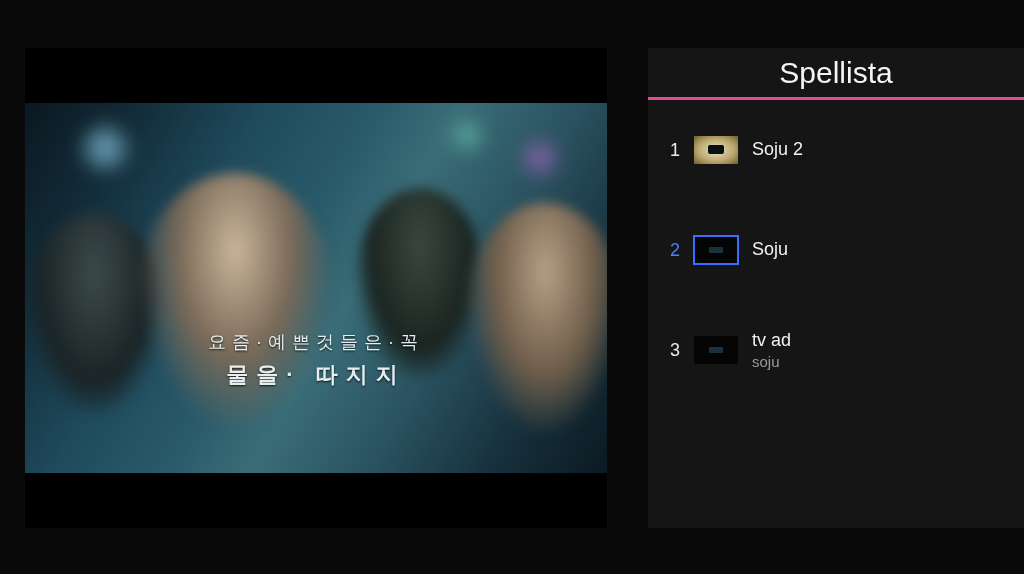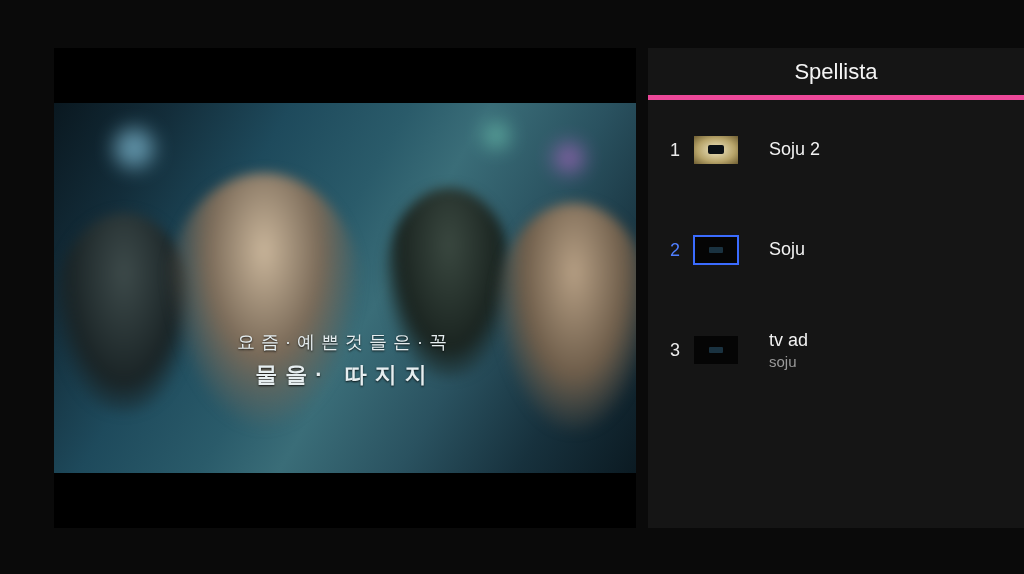--- a/index.html
+++ b/index.html
@@ -11,21 +11,21 @@
     color: #fff;
     overflow: hidden;
   }
   .layout {
     display: flex;
     width: 100%;
     height: 100%;
   }
   .video-col {
     flex: 0 0 648px;
-    padding: 48px 0 0 54px;
+    padding: 48px 0 0 25px;
   }
   .video-window {
     width: 582px;
     height: 480px;
     background: #000;
     position: relative;
     display: flex;
     align-items: center;
     justify-content: center;
   }
@@ -76,25 +76,25 @@
   .playlist-col {
     flex: 1;
     padding: 48px 0 0 0;
   }
   .playlist-panel {
     background: #151515;
     height: 480px;
   }
   .playlist-header {
     height: 52px;
-    border-bottom: 5px solid #ec4899;
+    border-bottom: 3px solid #ec4899;
     display: flex;
     align-items: center;
     justify-content: center;
-    font-size: 22px;
+    font-size: 30px;
     font-weight: 400;
     color: #f4f4f4;
   }
   .pl-item {
     display: flex;
     align-items: center;
     height: 100px;
     padding: 0 18px;
     gap: 14px;
     cursor: pointer;
@@ -126,21 +126,20 @@
     background:#1a3240; border-radius:1px;
   }
   .pl-thumb.active {
     outline: 2px solid #3b6cff;
     outline-offset: -1px;
   }
   .pl-text {
     display: flex;
     flex-direction: column;
     justify-content: center;
-    margin-left: 17px;
   }
   .pl-title {
     font-size: 18px;
     color: #f2f2f2;
     line-height: 1.2;
   }
   .pl-sub {
     font-size: 15px;
     color: #9a9a9a;
     margin-top: 2px;

